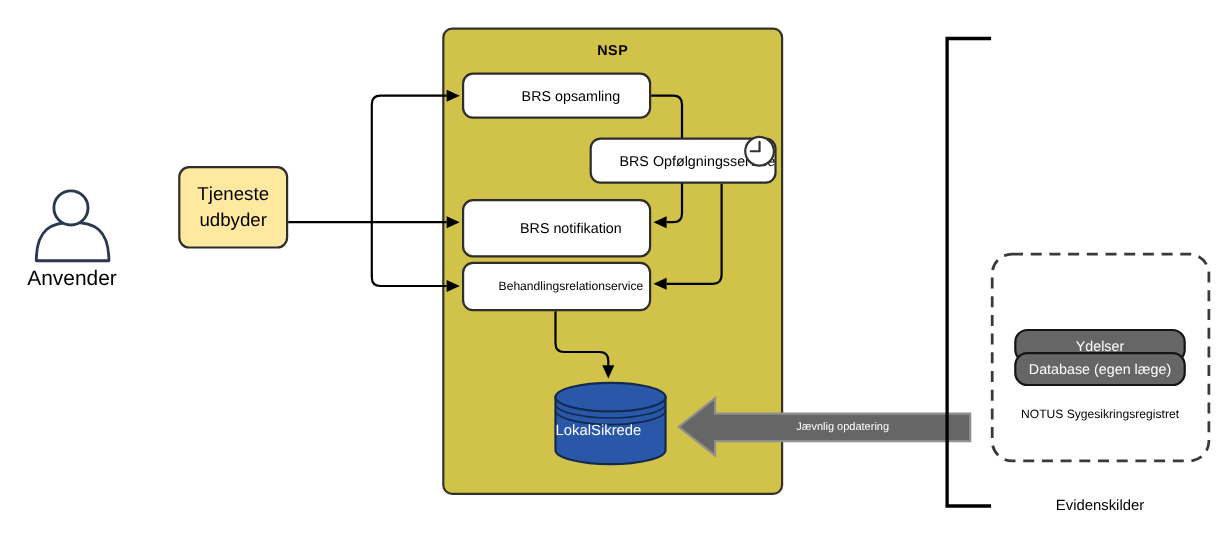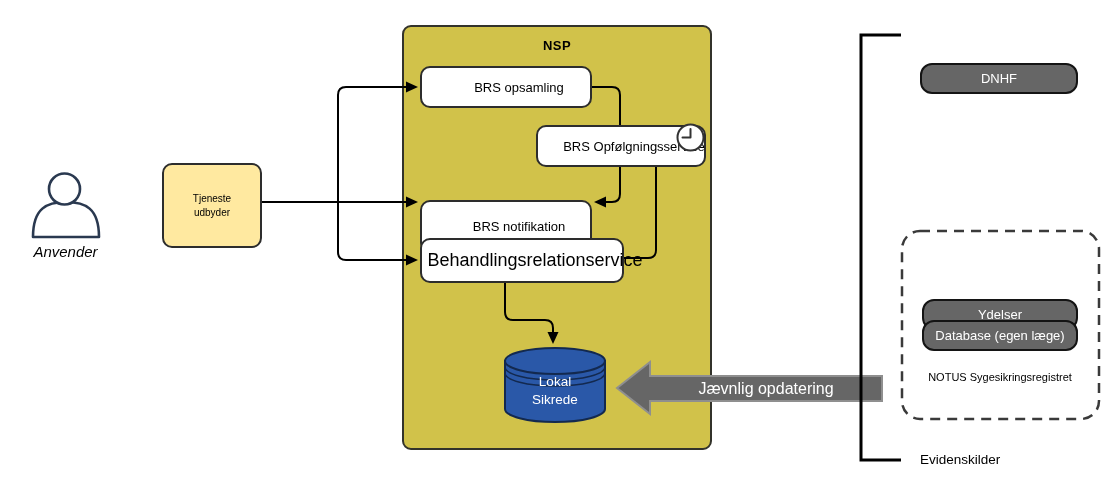--- a/index.html
+++ b/index.html
@@ -11,40 +11,40 @@
        border:2px solid var(--nsp_stroke,#33332B);border-radius:9px;z-index:1;}
   #nsp-title{width:100%;text-align:center;padding-top:11px;font-weight:bold;
        font-size:13px;letter-spacing:.5px;}
   svg.layer{left:0;top:0;z-index:2;pointer-events:none;}
   .white-box{background:#fff;border:2px solid var(--box_stroke,#2D2D2D);border-radius:10px;
        display:flex;align-items:center;justify-content:center;font-size:13px;
        white-space:nowrap;z-index:3;padding-left:26px;}
   .dark-box{background:var(--source_fill,#666666);border:2px solid var(--source_stroke,#141414);
        border-radius:12px;display:flex;align-items:center;justify-content:center;
        font-size:13px;color:#fff;white-space:nowrap;z-index:3;}
-  #provider{left:162px;top:163px;width:100px;height:85px;background:var(--provider_fill,#FFE9A0);
+  #provider{left:162px;top:151px;width:100px;height:75px;background:var(--provider_fill,#FFE9A0);
        border:2px solid var(--box_stroke,#2D2D2D);border-radius:10px;display:flex;
-       align-items:center;justify-content:center;text-align:center;font-size:10px;
+       align-items:center;justify-content:center;text-align:center;font-size:17px;
        line-height:1.35;padding:0 12px;z-index:3;}
   #box-opsamling{left:420px;top:66px;width:172px;height:42px;}
   #box-opfolgning{left:536px;top:125px;width:170px;height:42px;}
-  #box-notifikation{left:420px;top:181px;width:172px;height:53px;margin-top:19px;}
-  #box-behandling{left:420px;top:238px;width:204px;height:45px;font-size:18px;}
-  #db-label{left:505px;top:363px;width:100px;height:56px;display:flex;flex-direction:column;
-       align-items:center;justify-content:center;color:#fff;font-size:13.5px;line-height:1.3;z-index:3;}
+  #box-notifikation{left:420px;top:181px;width:172px;height:53px;}
+  #box-behandling{left:420px;top:238px;width:172px;height:45px;font-size:11px;}
+  #db-label{left:505px;top:363px;width:100px;height:56px;display:flex;flex-direction:row;
+       align-items:center;color:#fff;font-size:13.5px;line-height:1.3;z-index:3;}
   #arrow-label{left:652px;top:377px;width:228px;height:23px;display:flex;align-items:center;
-       justify-content:center;color:#fff;font-size:16px;z-index:3;}
+       justify-content:center;color:#fff;font-size:10px;z-index:3;}
   #dnhf{left:920px;top:63px;width:158px;height:31px;}
   #lpr3{left:920px;top:146px;width:158px;height:31px;}
   #ydelser{left:922px;top:262px;width:156px;height:31px;margin-top:37px;}
   #sikrede{left:922px;top:320px;width:156px;height:31px;}
   #notus-caption{left:920px;top:370px;width:160px;text-align:center;font-size:11px;
        line-height:1.3;z-index:3;}
-  #evidens-label{left:920px;top:452px;width:160px;text-align:left;font-size:13.5px;z-index:3;}
-  #anvender-label{left:18px;top:243px;width:95px;text-align:center;font-size:15px;z-index:3;font-style:italic;}
+  #evidens-label{left:920px;top:452px;width:160px;text-align:center;font-size:13.5px;z-index:3;}
+  #anvender-label{left:18px;top:243px;width:95px;text-align:center;font-size:19px;z-index:3;}
   #clock{left:674px;top:121px;z-index:4;pointer-events:none;}
 </style>
 </head>
 <body>
 
 <div id="stage">
 
   <div id="nsp" class="abs">
     <div id="nsp-title">NSP</div>
   </div>
@@ -120,23 +120,20 @@
     <path d="M16.5,16.5 V8 M16.5,16.5 H8.5" style="fill:none;stroke:#333;stroke-width:2;stroke-linecap:round"></path>
   </svg>
 
   <div id="db-label" class="abs">
     <span>Lokal</span>
     <span>Sikrede</span>
   </div>
 
   <div id="arrow-label" class="abs">Jævnlig opdatering</div>
 
-  <div id="dnhf" class="abs dark-box">
-    <span>DNHF</span>
-  </div>
   <div id="ydelser" class="abs dark-box">
     <span>Ydelser</span>
   </div>
   <div id="sikrede" class="abs dark-box">
     <span>Database (egen læge)</span>
   </div>
   <div id="notus-caption" class="abs">NOTUS Sygesikringsregistret</div>
   <div id="evidens-label" class="abs">Evidenskilder</div>
 
 </div>

